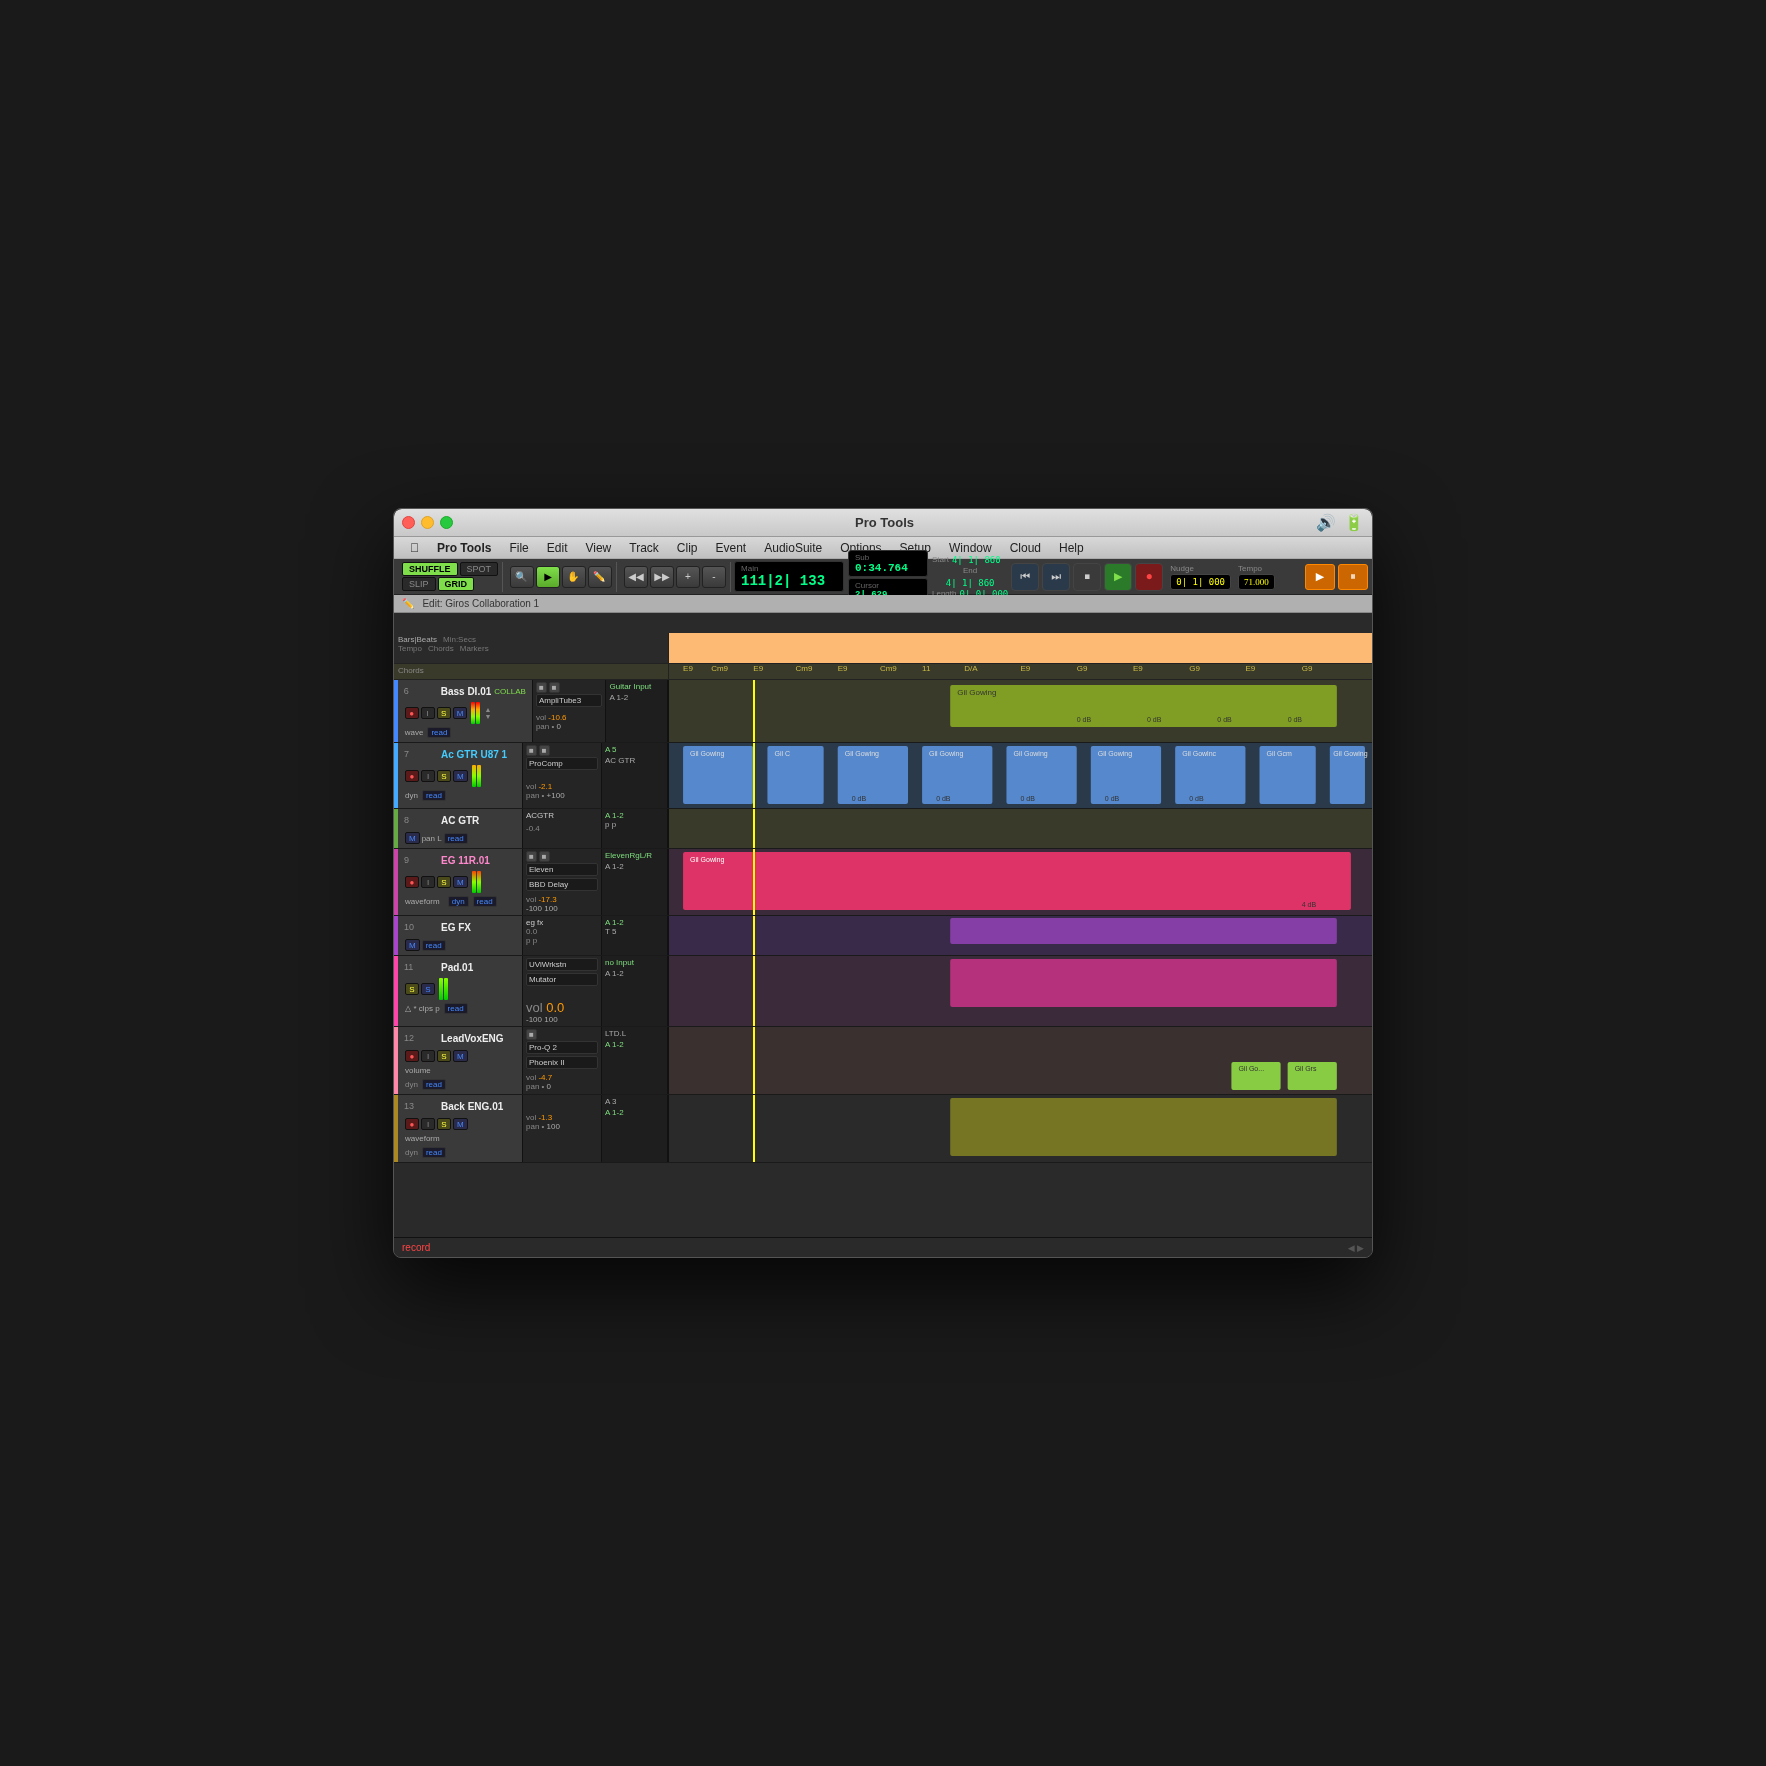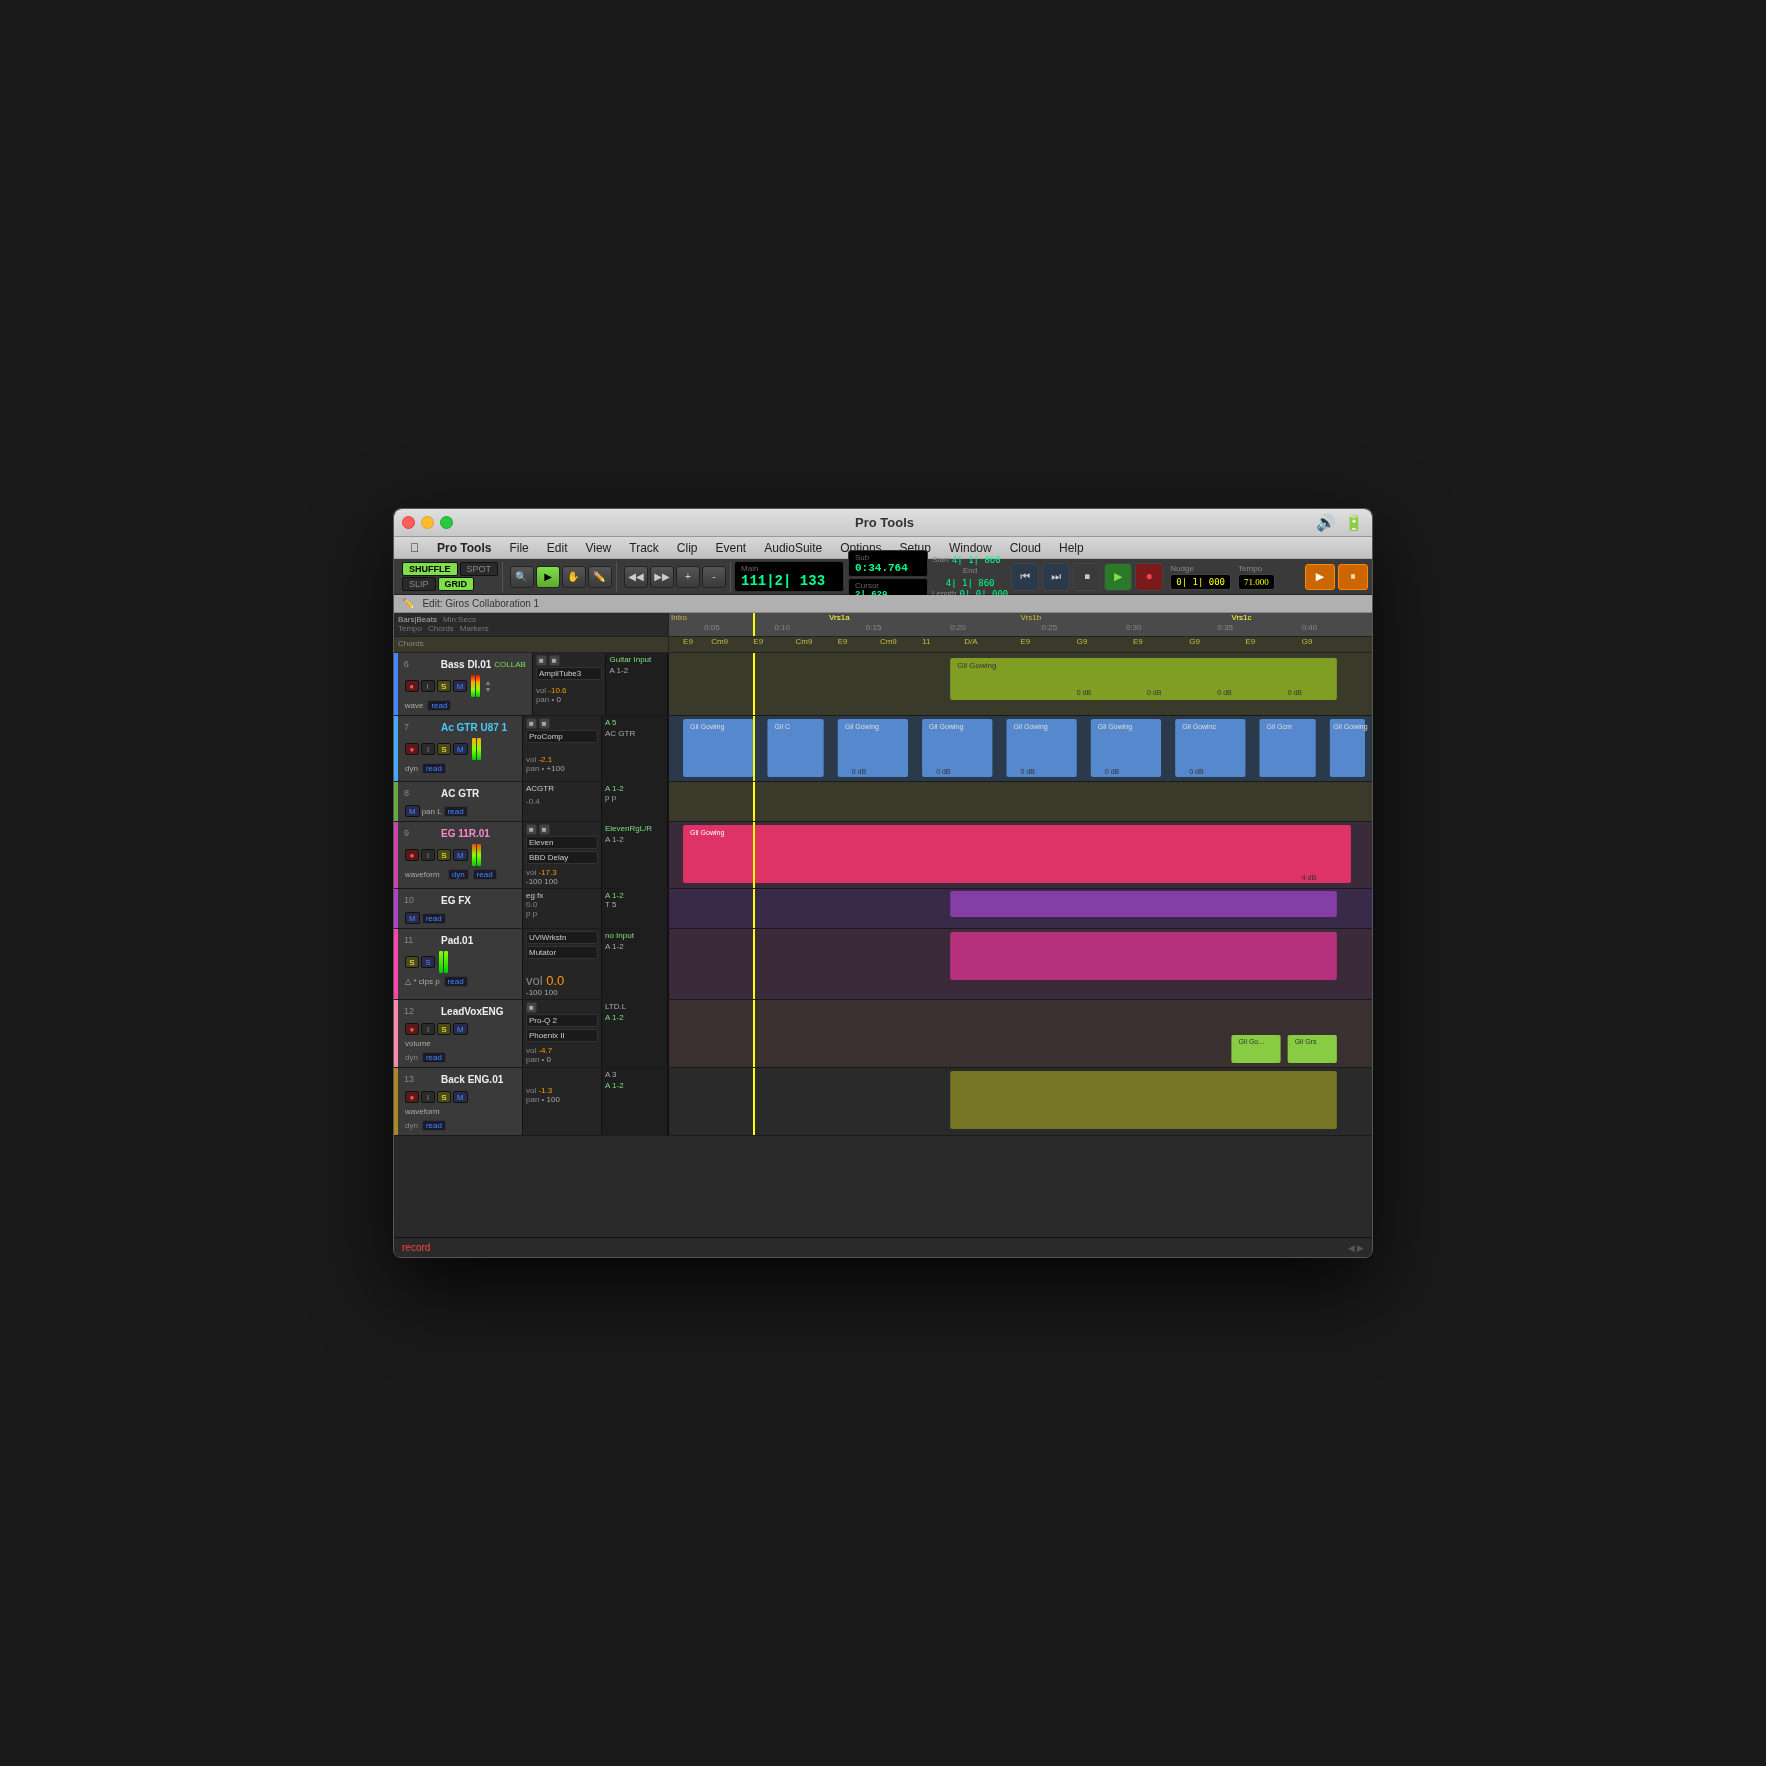--- a/index.html
+++ b/index.html
@@ -437,52 +437,34 @@
 
   <div class="edit-header">
     <span style="margin-right:8px;">✏️</span>
     <span>Edit: Giros Collaboration 1</span>
   </div>
 
   <div style="display:flex;flex:1;overflow:hidden;">
 
     <div style="display:flex;flex-direction:column;flex:1;overflow:hidden;">
 
-      <div style="display:flex;height:24px;flex-shrink:0;background:#fdba74;border-bottom:1px solid #222;">
+      <div style="display:flex;height:31px;flex-shrink:0;background:#fdba74;border-bottom:1px solid #222;margin-top:20px;">
 
         <div style="width:275px;flex-shrink:0;border-right:1px solid #222;display:flex;flex-direction:column;font-size:8px;color:#aaa;background:#2a2a2a;padding:2px 4px;">
           <div style="display:flex;gap:6px;">
             <span>Bars|Beats</span>
             <span style="color:#777;">Min:Secs</span>
           </div>
           <div style="display:flex;gap:6px;">
             <span style="color:#777;">Tempo</span>
             <span style="color:#777;">Chords</span>
             <span style="color:#777;">Markers</span>
           </div>
         </div>
 
-        <div style="flex:1;background:#4a4a4a;position:relative;overflow:hidden;">
-
-          <div style="position:absolute;top:0;left:2px;font-size:8px;color:#ccbb44;">Intro</div>
-          <div style="position:absolute;top:0;left:160px;font-size:8px;color:#ffff44;">Vrs1a</div>
-          <div style="position:absolute;top:10px;left:5%;font-size:8px;color:#888;">0:05</div>
-          <div style="position:absolute;top:10px;left:15%;font-size:8px;color:#888;">0:10</div>
-          <div style="position:absolute;top:10px;left:28%;font-size:8px;color:#888;">0:15</div>
-          <div style="position:absolute;top:10px;left:40%;font-size:8px;color:#888;">0:20</div>
-          <div style="position:absolute;top:10px;left:53%;font-size:8px;color:#888;">0:25</div>
-          <div style="position:absolute;top:10px;left:65%;font-size:8px;color:#888;">0:30</div>
-          <div style="position:absolute;top:10px;left:78%;font-size:8px;color:#888;">0:35</div>
-          <div style="position:absolute;top:10px;left:90%;font-size:8px;color:#888;">0:40</div>
-
-          <div style="position:absolute;top:0;left:50%;font-size:8px;color:#ccbb44;">Vrs1b</div>
-          <div style="position:absolute;top:0;left:80%;font-size:8px;color:#ffff44;">Vrs1c</div>
-
-          <div style="position:absolute;top:0;left:12%;width:2px;height:100%;background:#ffff00;z-index:10;"></div>
-        </div>
       </div>
 
       <div style="display:flex;height:16px;flex-shrink:0;background:#3a3a2a;border-bottom:1px solid #222;">
         <div style="width:275px;flex-shrink:0;border-right:1px solid #222;font-size:8px;color:#888;padding:2px 4px;">Chords</div>
         <div style="flex:1;position:relative;overflow:hidden;">
           <span style="position:absolute;left:2%;font-size:8px;color:#ccbb44;">E9</span>
           <span style="position:absolute;left:6%;font-size:8px;color:#ccbb44;">Cm9</span>
           <span style="position:absolute;left:12%;font-size:8px;color:#ccbb44;">E9</span>
           <span style="position:absolute;left:18%;font-size:8px;color:#ccbb44;">Cm9</span>
           <span style="position:absolute;left:24%;font-size:8px;color:#ccbb44;">E9</span>

